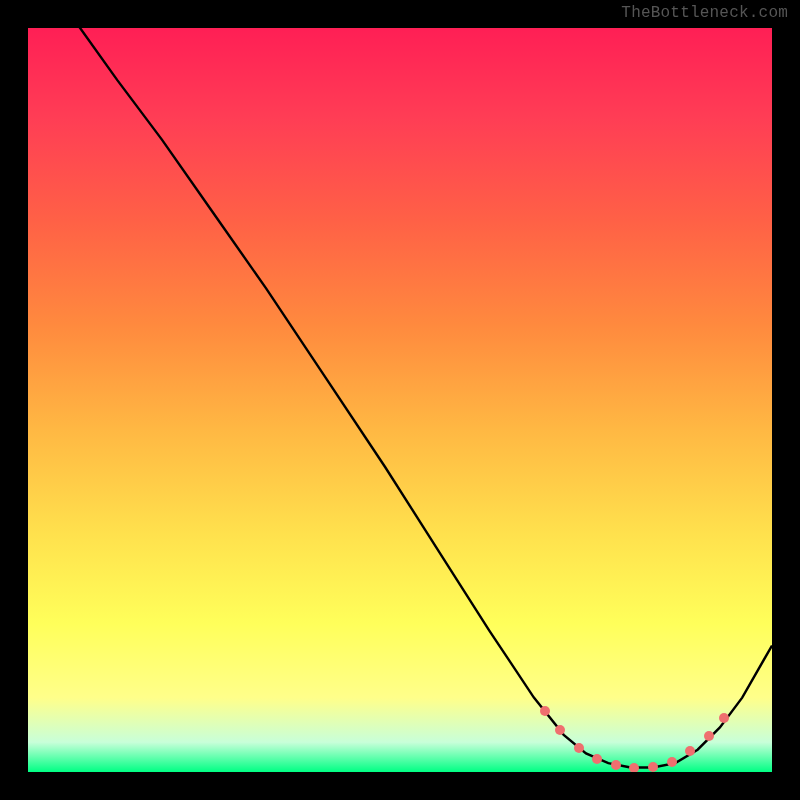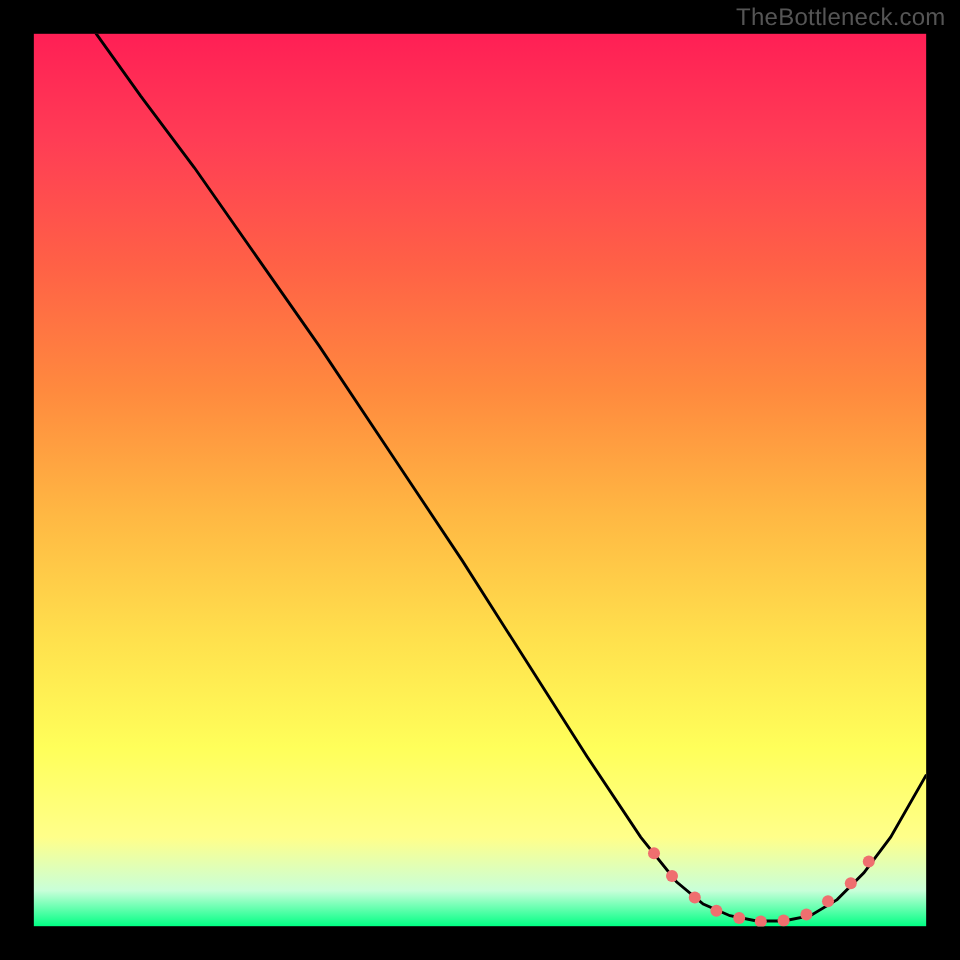--- a/index.html
+++ b/index.html
@@ -11,24 +11,25 @@
     height: 800px;
     background: #000;
     position: relative;
   }
 
   .watermark {
     position: absolute;
     top: 4px;
     right: 12px;
     color: #555;
-    font-size: 20px;
+    font-size: 16px;
     font-weight: 500;
     letter-spacing: 0.2px;
     z-index: 3;
+    font-family: Liberation Mono, monospace;
   }
 
   .plot {
     position: absolute;
     top: 28px;
     left: 28px;
     width: 744px;
     height: 744px;
     overflow: hidden;
   }

